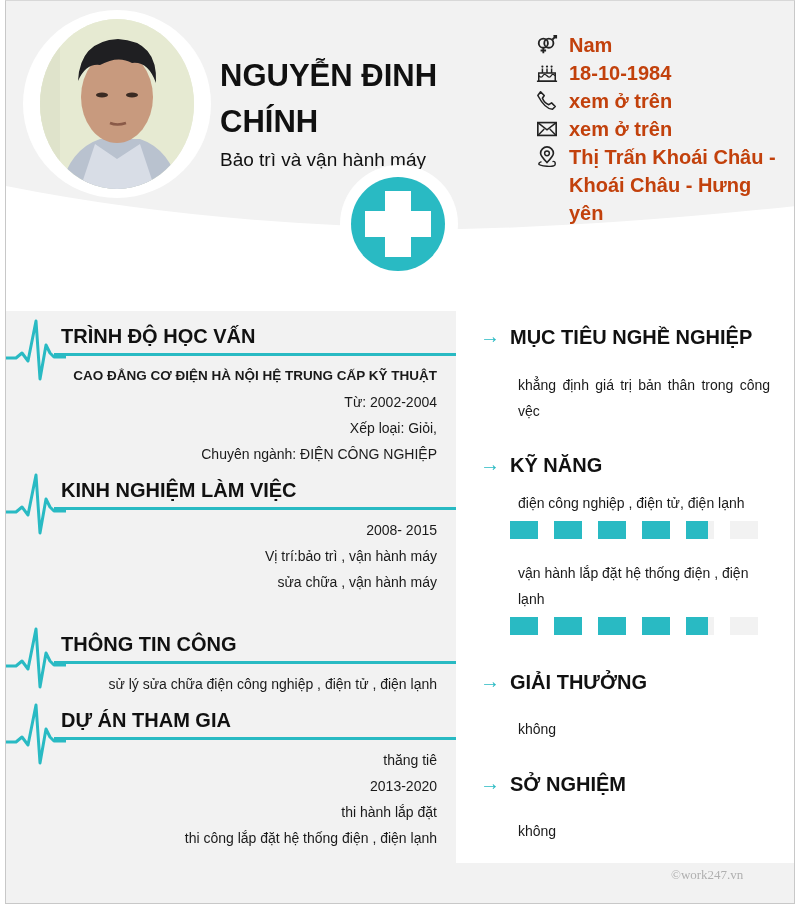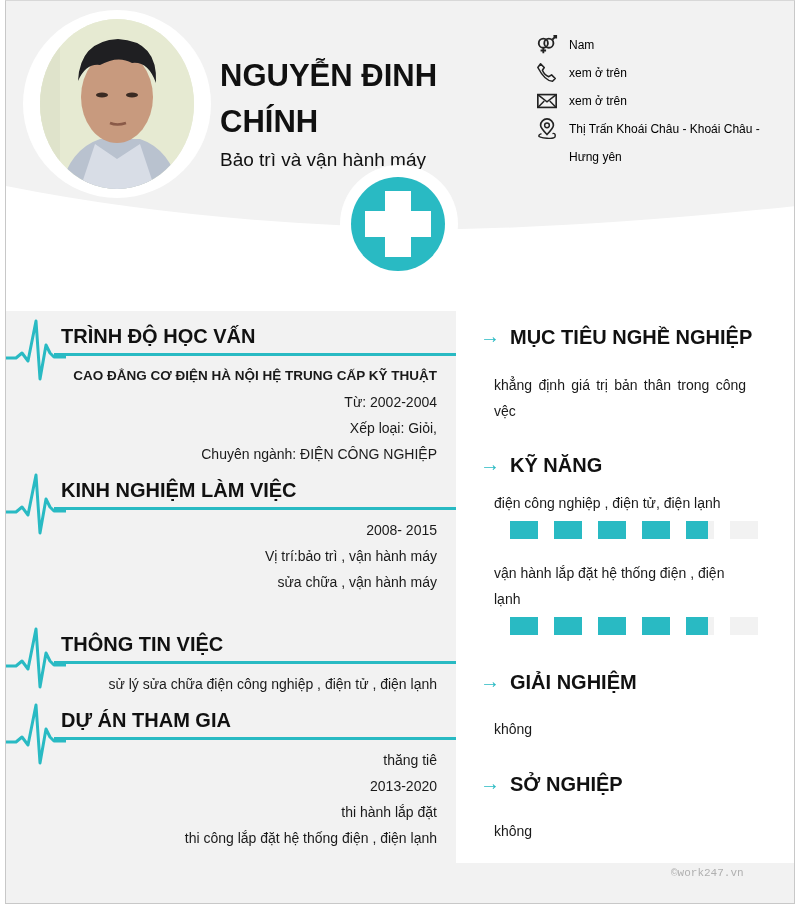--- a/index.html
+++ b/index.html
@@ -26,21 +26,21 @@
   }
   .avatar svg { width: 100%; height: 100%; display: block; }
 
   .name {
     position: absolute; left: 214px; top: 52px; width: 260px;
     font-size: 31px; font-weight: bold; line-height: 46px; color: #111;
   }
   .job { position: absolute; left: 214px; top: 148px; font-size: 19px; color: #111; }
 
   .contacts { position: absolute; left: 530px; top: 30px; width: 240px; }
-  .contact { position: relative; padding-left: 33px; font-size: 12px; line-height: 28px; color: #000000; }
+  .contact { position: relative; padding-left: 33px; font-size: 20px; line-height: 28px; color: #c2410c; font-weight: bold; }
   .contact .ic { position: absolute; left: 0; top: 3px; width: 22px; height: 22px; }
   .contact .ic svg { width: 22px; height: 22px; display: block; }
 
   .plus-ring {
     position: absolute; left: 334px; top: 164px; width: 118px; height: 118px;
     border-radius: 50%; background: #fff;
   }
   .plus {
     position: absolute; left: 345px; top: 176px; width: 94px; height: 94px;
     border-radius: 50%; background: #29bac3;
@@ -56,26 +56,26 @@
   .sec .title { position: absolute; left: 55px; top: 14px; font-size: 20px; font-weight: bold; color: #111; white-space: nowrap; }
   .sec .body { position: absolute; left: 41px; top: 52px; width: 390px; text-align: right; }
   .row { font-size: 14px; line-height: 26px; color: #1a1a1a; white-space: nowrap; }
   .row.b { font-weight: bold; font-size: 13.5px; }
 
   
   .right { position: absolute; left: 450px; top: 310px; width: 340px; height: 552px; background: #ffffff; }
   .rsec { position: absolute; left: 0; width: 340px; }
   .rsec .arrow { position: absolute; left: 24px; top: 14px; font-size: 20px; font-weight: bold; color: #29bac3; }
   .rsec .title { position: absolute; left: 54px; top: 15px; font-size: 20px; font-weight: bold; color: #111; white-space: nowrap; }
-  .rtext { position: absolute; left: 38px; width: 252px; font-size: 14px; line-height: 26px; color: #1a1a1a; text-align: justify; }
+  .rtext { position: absolute; left: 62px; width: 252px; font-size: 14px; line-height: 26px; color: #1a1a1a; text-align: justify; }
   .bars { position: absolute; left: 54px; height: 18px; width: 250px; }
   .blk { position: absolute; top: 0; width: 28px; height: 18px; background: #f2f2f2; }
   .blk .fill { position: absolute; left: 0; top: 0; height: 18px; background: #29bac3; }
 
-  .footer { position: absolute; left: 665px; top: 866px; font-family: Liberation Mono, monospace; font-size: 11px; color: #b0b0b0; }
+  .footer { position: absolute; left: 665px; top: 866px; font-family: Liberation Serif, serif; font-size: 13px; color: #b0b0b0; }
 </style>
 </head>
 <body>
 
 <div class="page">
 
   <div class="header-bg">
     <svg width="790" height="310" viewBox="0 0 790 310">
       <path d="M0 0 H790 V205 Q600 225 455 228 Q200 225 0 185 Z" fill="#f2f2f2"></path>
       <path d="M0 185 Q200 225 455 228 Q600 225 790 205 V310 H0 Z" fill="#ffffff"></path>
@@ -107,20 +107,34 @@
             <circle cx="8" cy="10" r="5" stroke="#222" stroke-width="2" fill="none"></circle>
             <circle cx="14" cy="10" r="5" stroke="#222" stroke-width="2" fill="none"></circle>
             <path d="M8 15v6M5 18h6M18 6l4-4M19 2h3v3" stroke="#222" stroke-width="2" fill="none"></path>
           </svg>
       </span>
       <span>Nam</span>
     </div>
     <div class="contact">
       <span class="ic">
         <svg viewBox="0 0 24 24">
+            <path d="M3 12h18v9H3z" stroke="#222" stroke-width="1.6" fill="none"></path>
+            <path d="M3 15q3 3 4.5 0t4.5 0t4.5 0t4.5 0" stroke="#222" stroke-width="1.4" fill="none"></path>
+            <path d="M7 12V7M12 12V7M17 12V7" stroke="#222" stroke-width="1.6"></path>
+            <circle cx="7" cy="5" r="1.2" fill="#222"></circle>
+            <circle cx="12" cy="5" r="1.2" fill="#222"></circle>
+            <circle cx="17" cy="5" r="1.2" fill="#222"></circle>
+            <path d="M1 21h22" stroke="#222" stroke-width="1.6"></path>
+          </svg>
+      </span>
+      <span>18-10-1984</span>
+    </div>
+    <div class="contact">
+      <span class="ic">
+        <svg viewBox="0 0 24 24">
             <path d="M5 2l4 4-2 3q2 5 7 7l3-2 4 4-3 3Q10 21 2 6z" stroke="#222" stroke-width="1.7" fill="none" stroke-linejoin="round"></path>
           </svg>
       </span>
       <span>xem ở trên</span>
     </div>
     <div class="contact">
       <span class="ic">
         <svg viewBox="0 0 24 24">
             <rect x="2" y="5" width="20" height="14" stroke="#222" stroke-width="1.8" fill="none"></rect>
             <path d="M2 5l10 8 10-8M2 19l7-7M22 19l-7-7" stroke="#222" stroke-width="1.6" fill="none"></path>
@@ -172,21 +186,21 @@
         <div class="row">Vị trí:bảo trì , vận hành máy</div>
         <div class="row">sửa chữa , vận hành máy</div>
       </div>
     </div>
 
     <div class="sec" style="top:308px">
       <svg class="ecg" viewBox="0 0 60 68">
           <path d="M0 43 H10 L16 38 L22 46 L30 6 L34 64 L40 30 L44 38 L48 42 H60" stroke="#29bac3" stroke-width="3" fill="none" stroke-linejoin="round" stroke-linecap="round"></path>
         </svg>
       <div class="line"></div>
-      <div class="title">THÔNG TIN VIỆC</div>
+      <div class="title">THÔNG TIN CÔNG</div>
       <div class="body">
         <div class="row">sử lý  sửa chữa điện công nghiệp , điện tử , điện lạnh</div>
       </div>
     </div>
 
     <div class="sec" style="top:384px">
       <svg class="ecg" viewBox="0 0 60 68">
           <path d="M0 43 H10 L16 38 L22 46 L30 6 L34 64 L40 30 L44 38 L48 42 H60" stroke="#29bac3" stroke-width="3" fill="none" stroke-linejoin="round" stroke-linecap="round"></path>
         </svg>
       <div class="line"></div>
@@ -249,25 +263,25 @@
             <div class="fill" style="width:22px"></div>
           </div>
         <div class="blk" style="left:220px">
             <div class="fill" style="width:0"></div>
           </div>
       </div>
     </div>
 
     <div class="rsec" style="top:345px">
       <span class="arrow">→</span>
-      <span class="title">GIẢI NGHIỆM</span>
+      <span class="title">GIẢI THƯỞNG</span>
       <div class="rtext" style="top:60px">không</div>
     </div>
 
     <div class="rsec" style="top:447px">
       <span class="arrow">→</span>
-      <span class="title">SỞ NGHIỆP</span>
+      <span class="title">SỞ NGHIỆM</span>
       <div class="rtext" style="top:60px">không</div>
     </div>
   </div>
 
   <div class="footer">©work247.vn</div>
 </div>
 
 </body></html>

